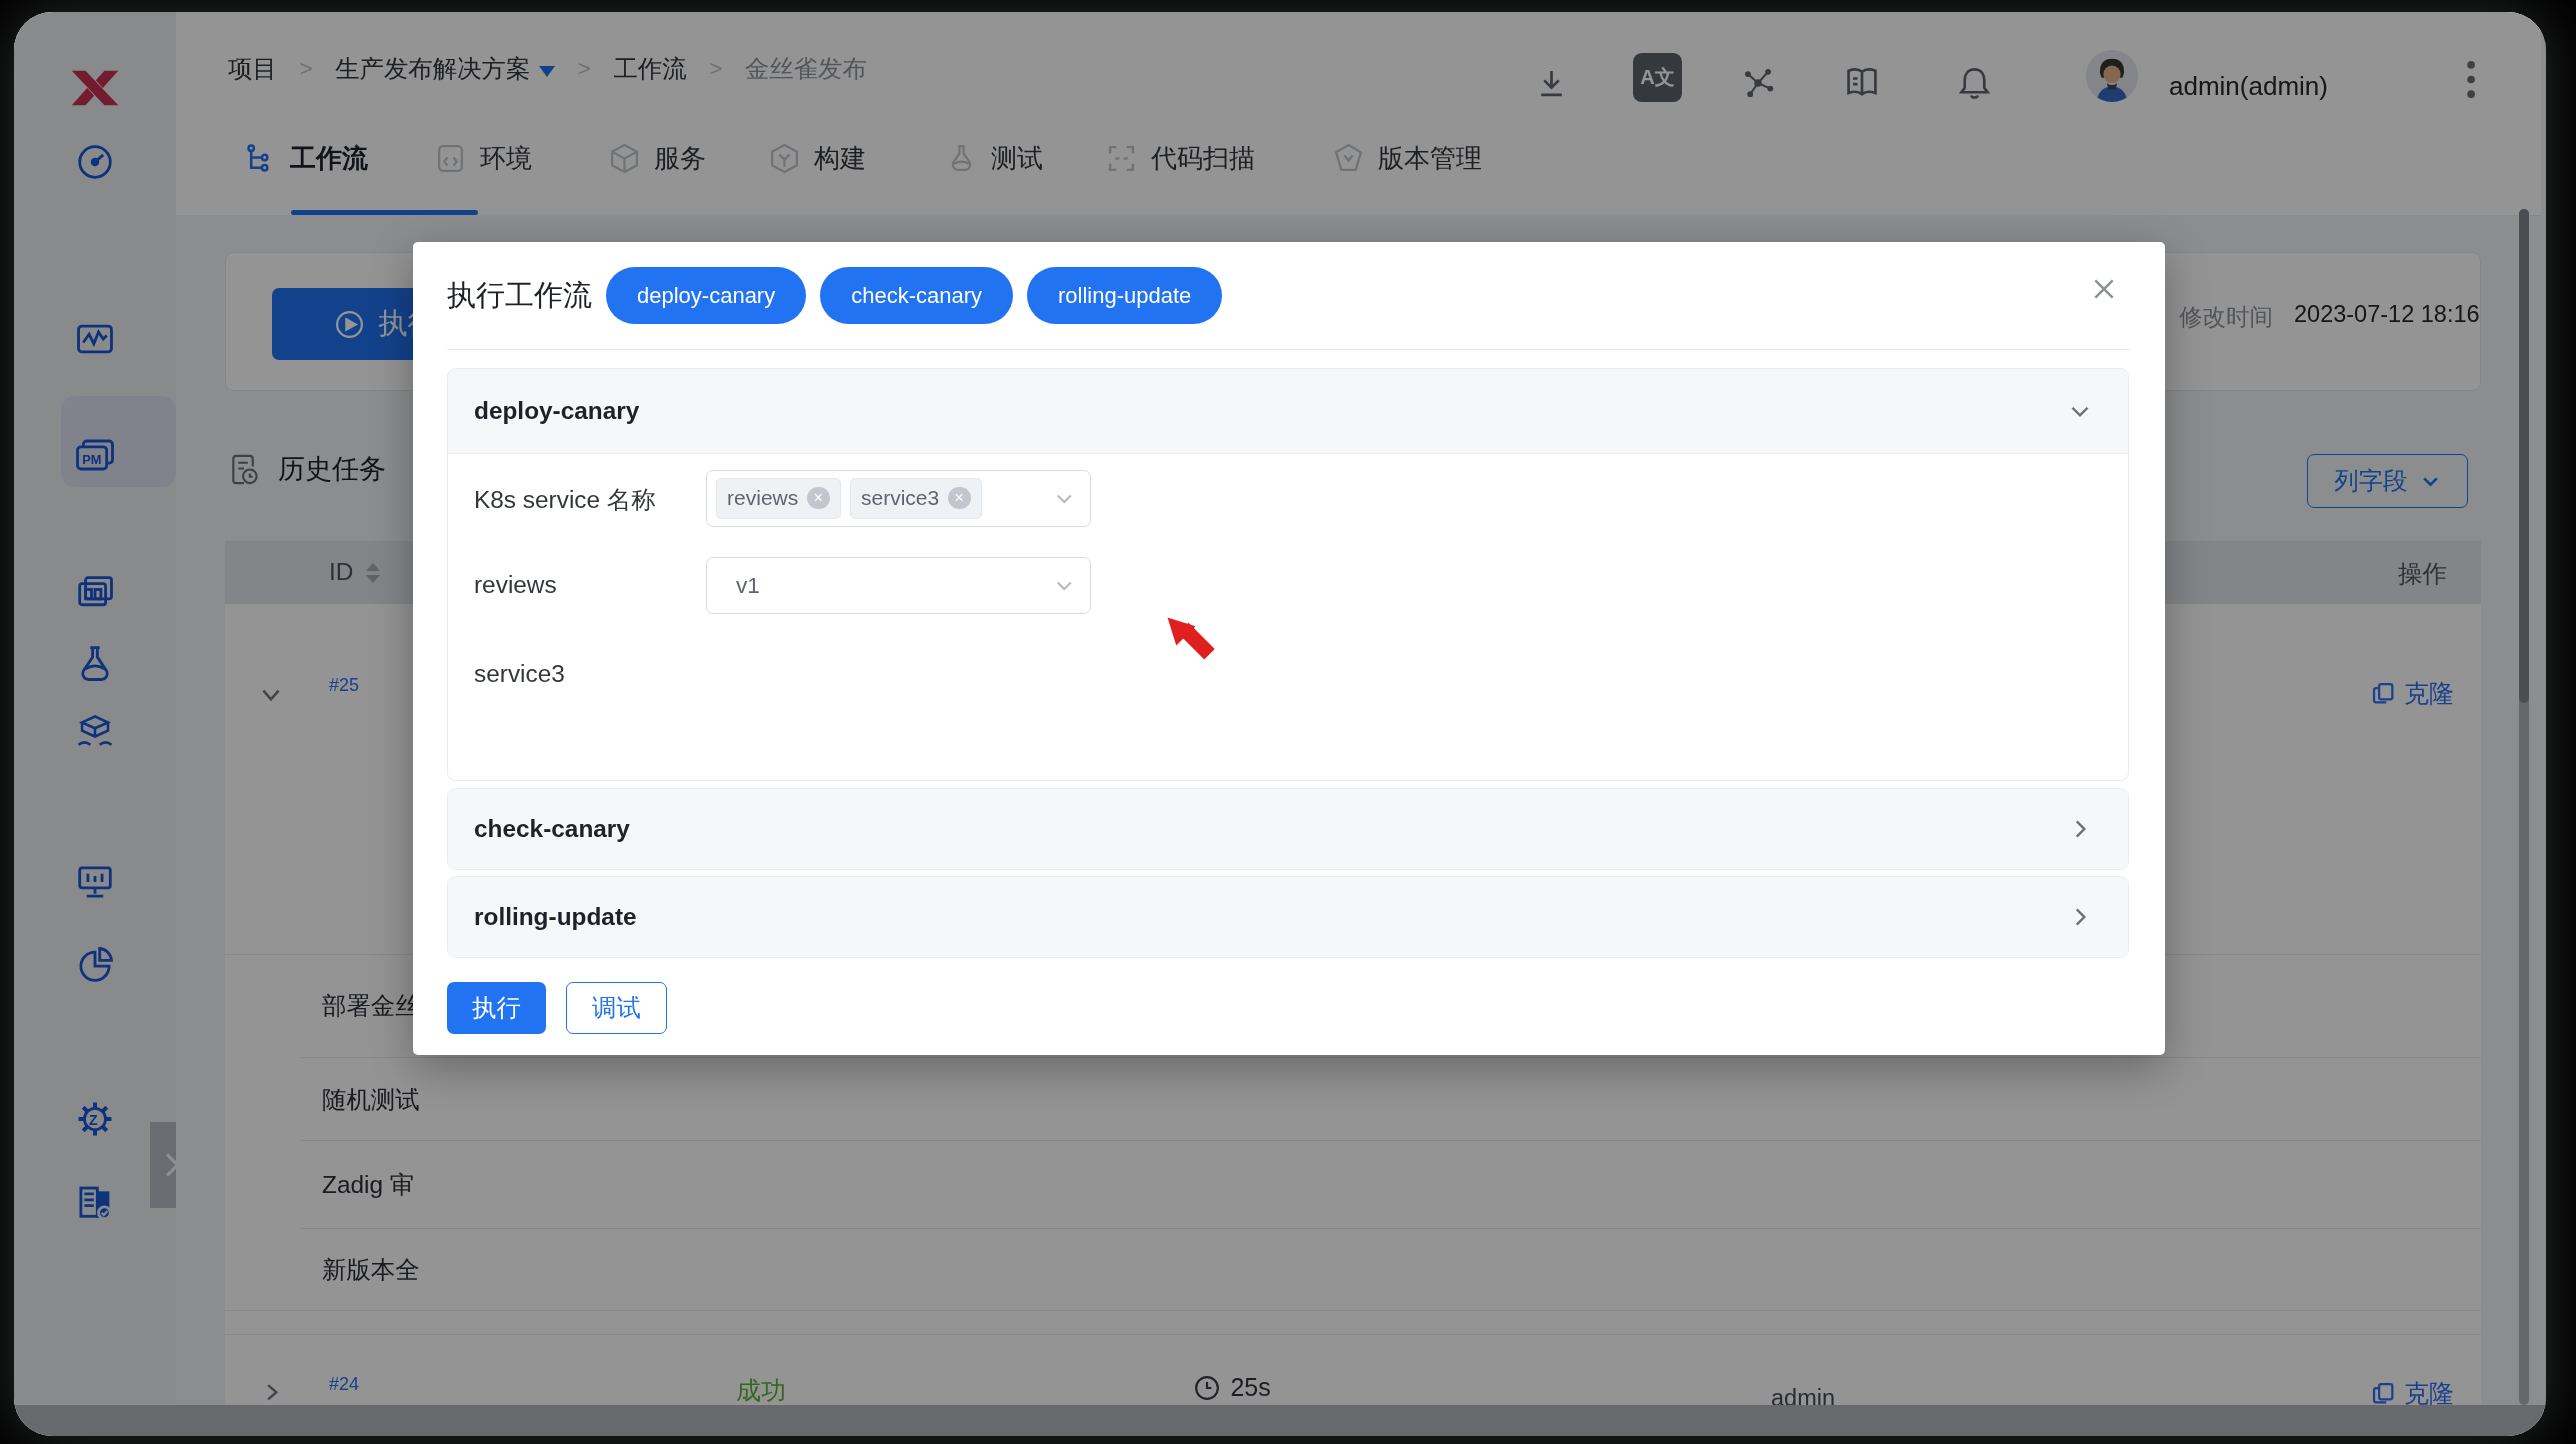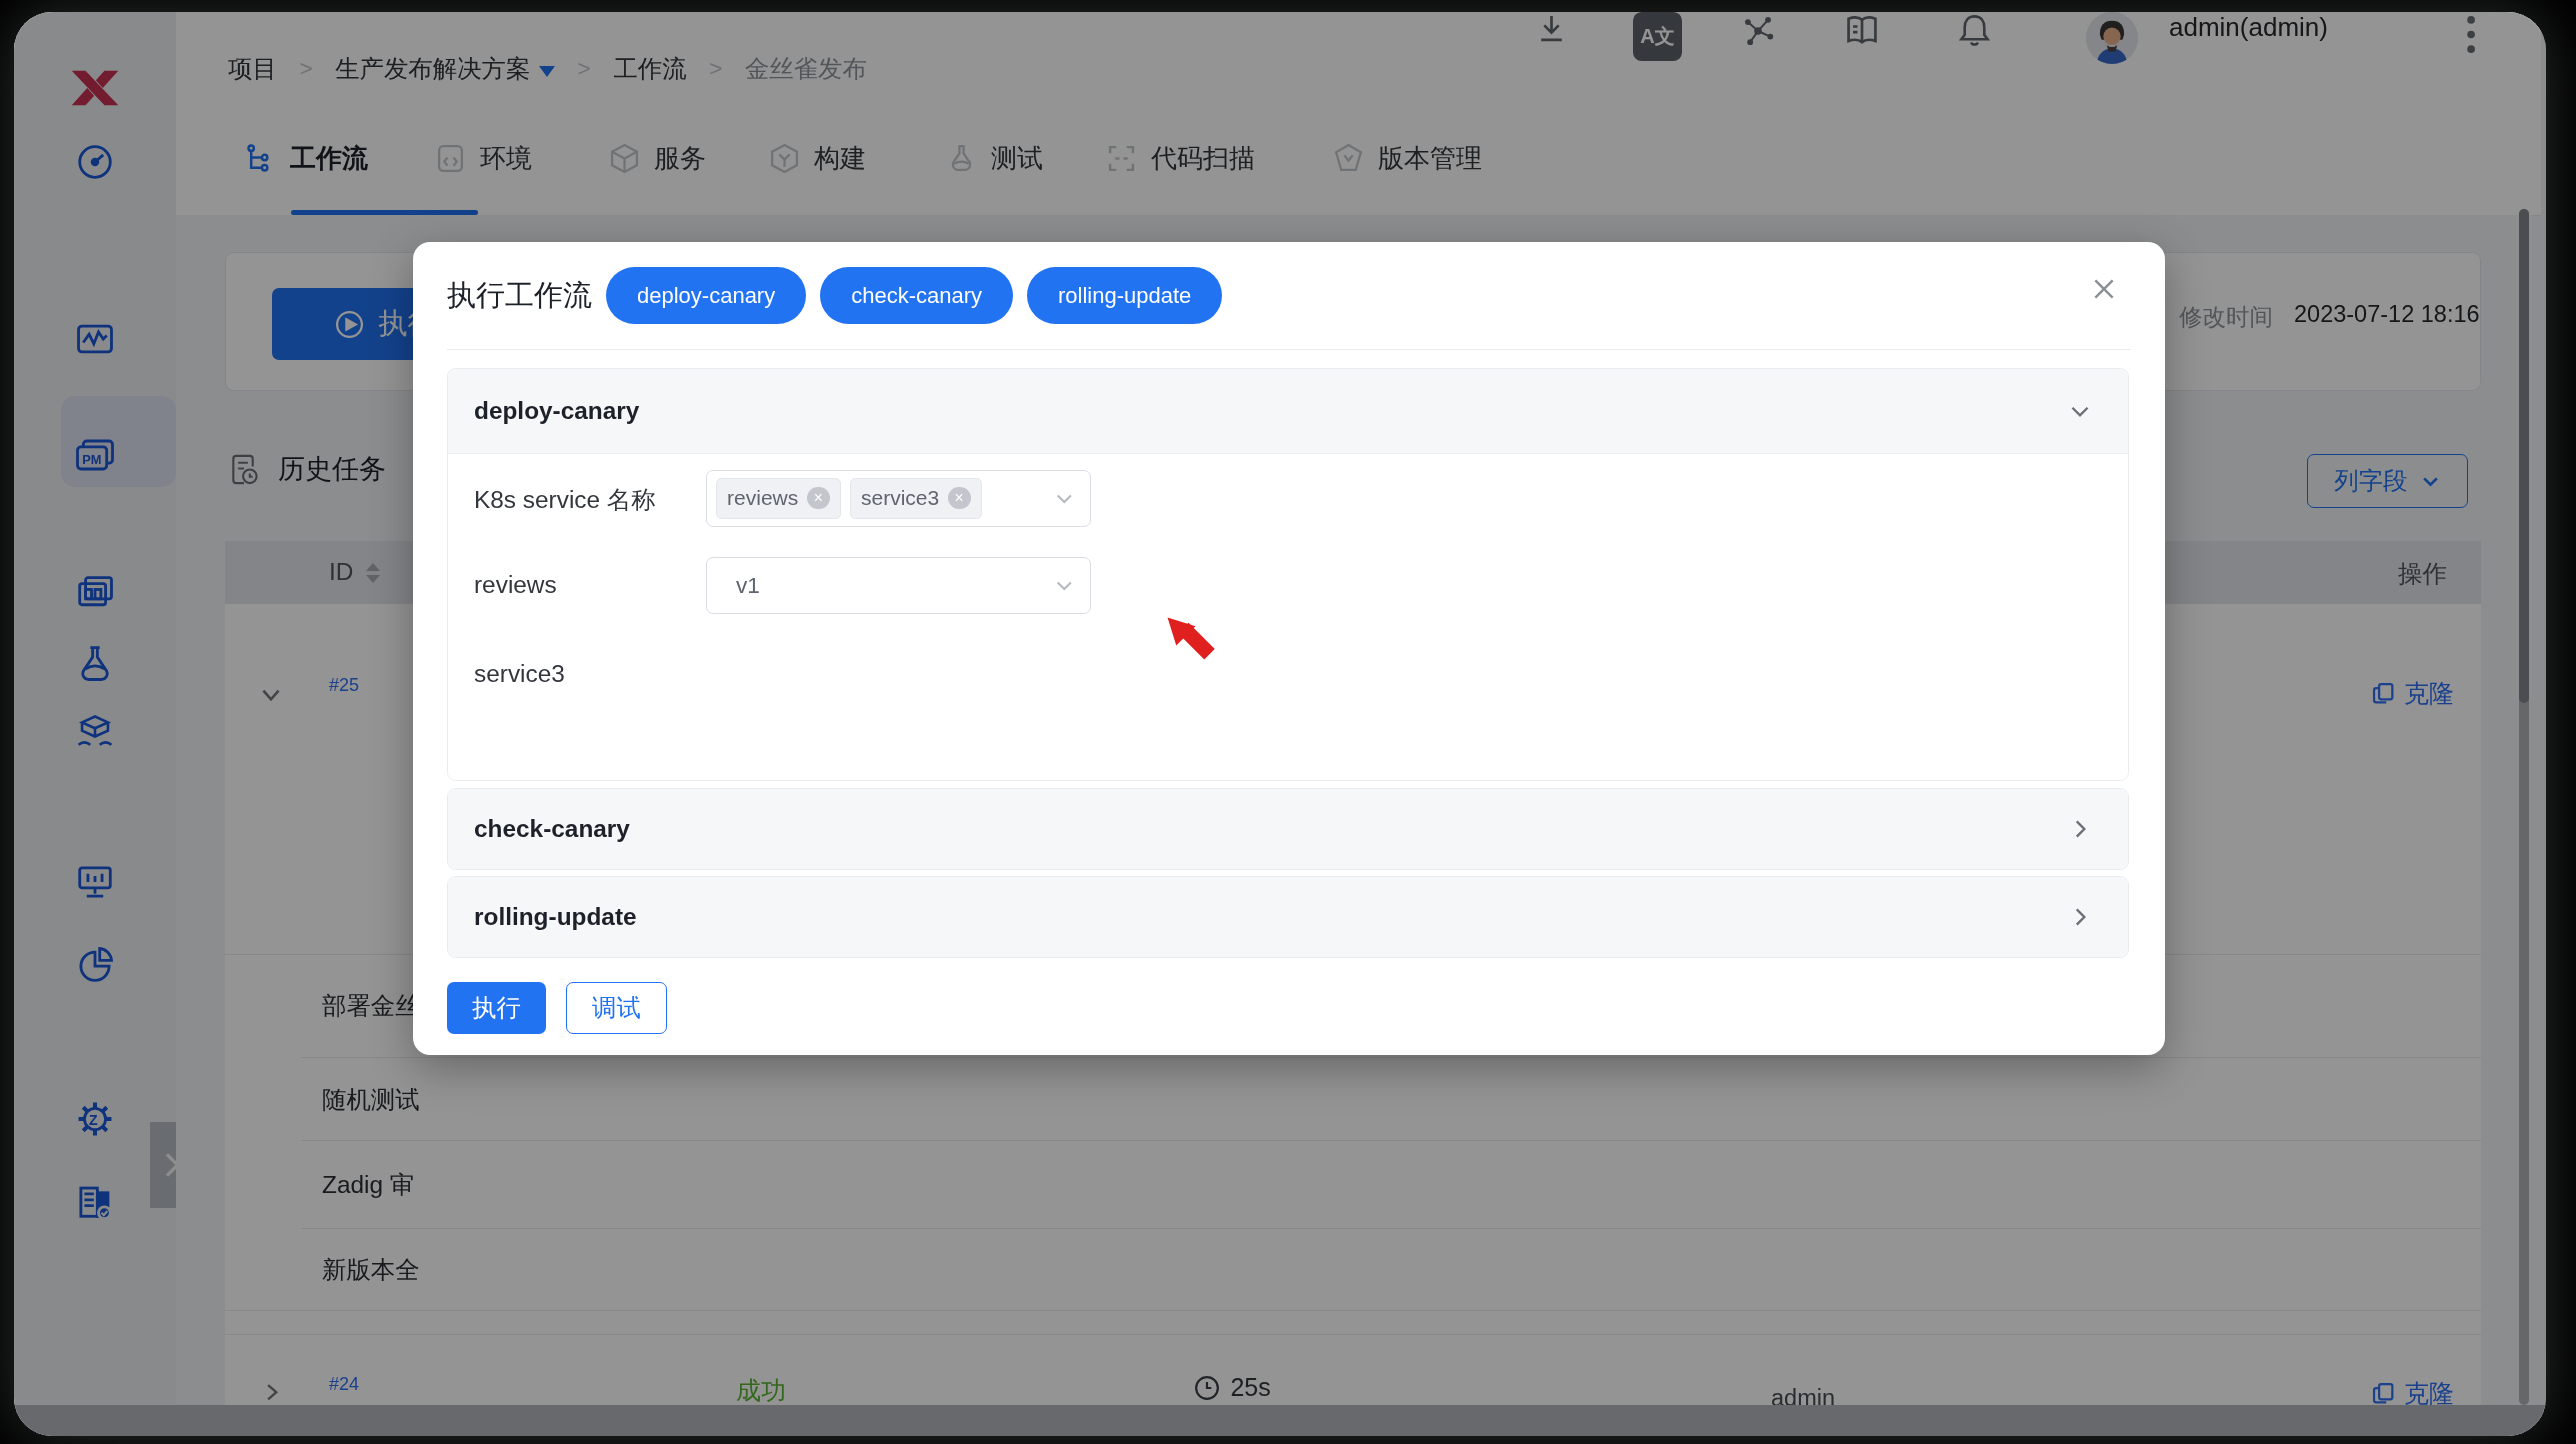--- a/index.html
+++ b/index.html
@@ -18,21 +18,21 @@
                border-radius:0 14px 14px 0;display:flex;align-items:center;justify-content:center;}
 
   
   .topbar{left:176px;top:12.2px;width:2365px;height:90px;background:#fff;border-bottom:0.9px solid #e4e7ea;}
   .crumbs{position:absolute;left:52px;top:12px;height:90px;display:flex;align-items:center;gap:22.6px;
           font-size:24.4px;color:#33373d;}
   .crumb-sep{color:#c0c3c8;font-size:22.6px;}
   .crumb-last{color:#8e939a;}
   .caret-down{width:0;height:0;border-left:8.7px solid transparent;border-right:8.7px solid transparent;
               border-top:11.3px solid #2173f2;display:inline-block;margin-left:8.7px;}
-  .top-ico{position:absolute;top:0;height:90px;display:flex;align-items:flex-start;color:#5f646b;}
+  .top-ico{position:absolute;top:0;height:90px;display:flex;align-items:flex-end;color:#5f646b;}
   .translate-chip{width:49px;height:49px;background:#5c626b;border-radius:8.7px;color:#fff;
                   display:flex;align-items:center;justify-content:center;font-size:20px;font-weight:bold;}
   .avatar{width:52px;height:52px;border-radius:50%;background:#e3e7ee;overflow:hidden;}
   .username{font-size:26px;color:#26282c;}
 
   
   .tabbar{left:176px;top:102px;width:2365px;height:113px;background:#fff;border-bottom:0.9px solid #e2e5e9;}
   .tab{position:absolute;top:0;height:113px;display:flex;align-items:center;gap:14px;font-size:26px;color:#33373d;}
   .tab .ticon{color:#c2c6cc;display:flex;}
   .tab.active{color:#1d2129;font-weight:bold;}
@@ -68,21 +68,21 @@
   .sc-up{width:0;height:0;border-left:7.8px solid transparent;border-right:7.8px solid transparent;border-bottom:8.7px solid #a8acb2;}
   .sc-dn{width:0;height:0;border-left:7.8px solid transparent;border-right:7.8px solid transparent;border-top:8.7px solid #a8acb2;}
 
   
   .vtrack{left:2519px;top:209px;width:10.4px;height:1196px;background:#aeb1b5;border-radius:5.2px;}
   .vthumb{left:2519px;top:209px;width:10.4px;height:494px;background:#83868b;border-radius:5.2px;}
   .hstrip{left:14px;top:1405px;width:2532px;height:31px;background:#b3b6bb;}
 
   
   .overlay{position:absolute;left:14px;top:12.2px;width:2532px;height:1424px;background:rgba(0,0,0,.42);}
-  .modal{position:absolute;left:413px;top:242px;width:1752px;height:813px;background:#fff;border-radius:17px;
+  .modal{position:absolute;left:413px;top:242px;width:1752px;height:813px;background:#fff;border-radius:5px;
          box-shadow:0 12.2px 44px rgba(0,0,0,.30);}
   .m-head{position:absolute;left:34px;right:34px;top:0;height:107px;display:flex;align-items:center;border-bottom:0.9px solid #e8ebee;}
   .m-title{font-size:29px;color:#1d2129;font-weight:500;}
   .pill{height:57px;border-radius:29px;background:#2173f2;color:#fff;font-size:22px;display:inline-flex;
         align-items:center;padding:0 31px;margin-left:14px;}
   .pill:first-of-type{margin-left:31px;}
   .m-close{position:absolute;right:42px;top:28px;width:38px;height:38px;color:#8a8f95;display:flex;align-items:center;justify-content:center;}
   .panel{position:absolute;left:34px;width:1682px;border:0.9px solid #e9ebee;border-radius:8.7px;box-sizing:border-box;background:#f6f7f9;overflow:hidden;}
   .p-strip{height:84px;display:flex;align-items:center;background:#f6f7f9;}
   .p-title{font-size:24.4px;color:#1d2129;font-weight:bold;margin-left:26px;}

